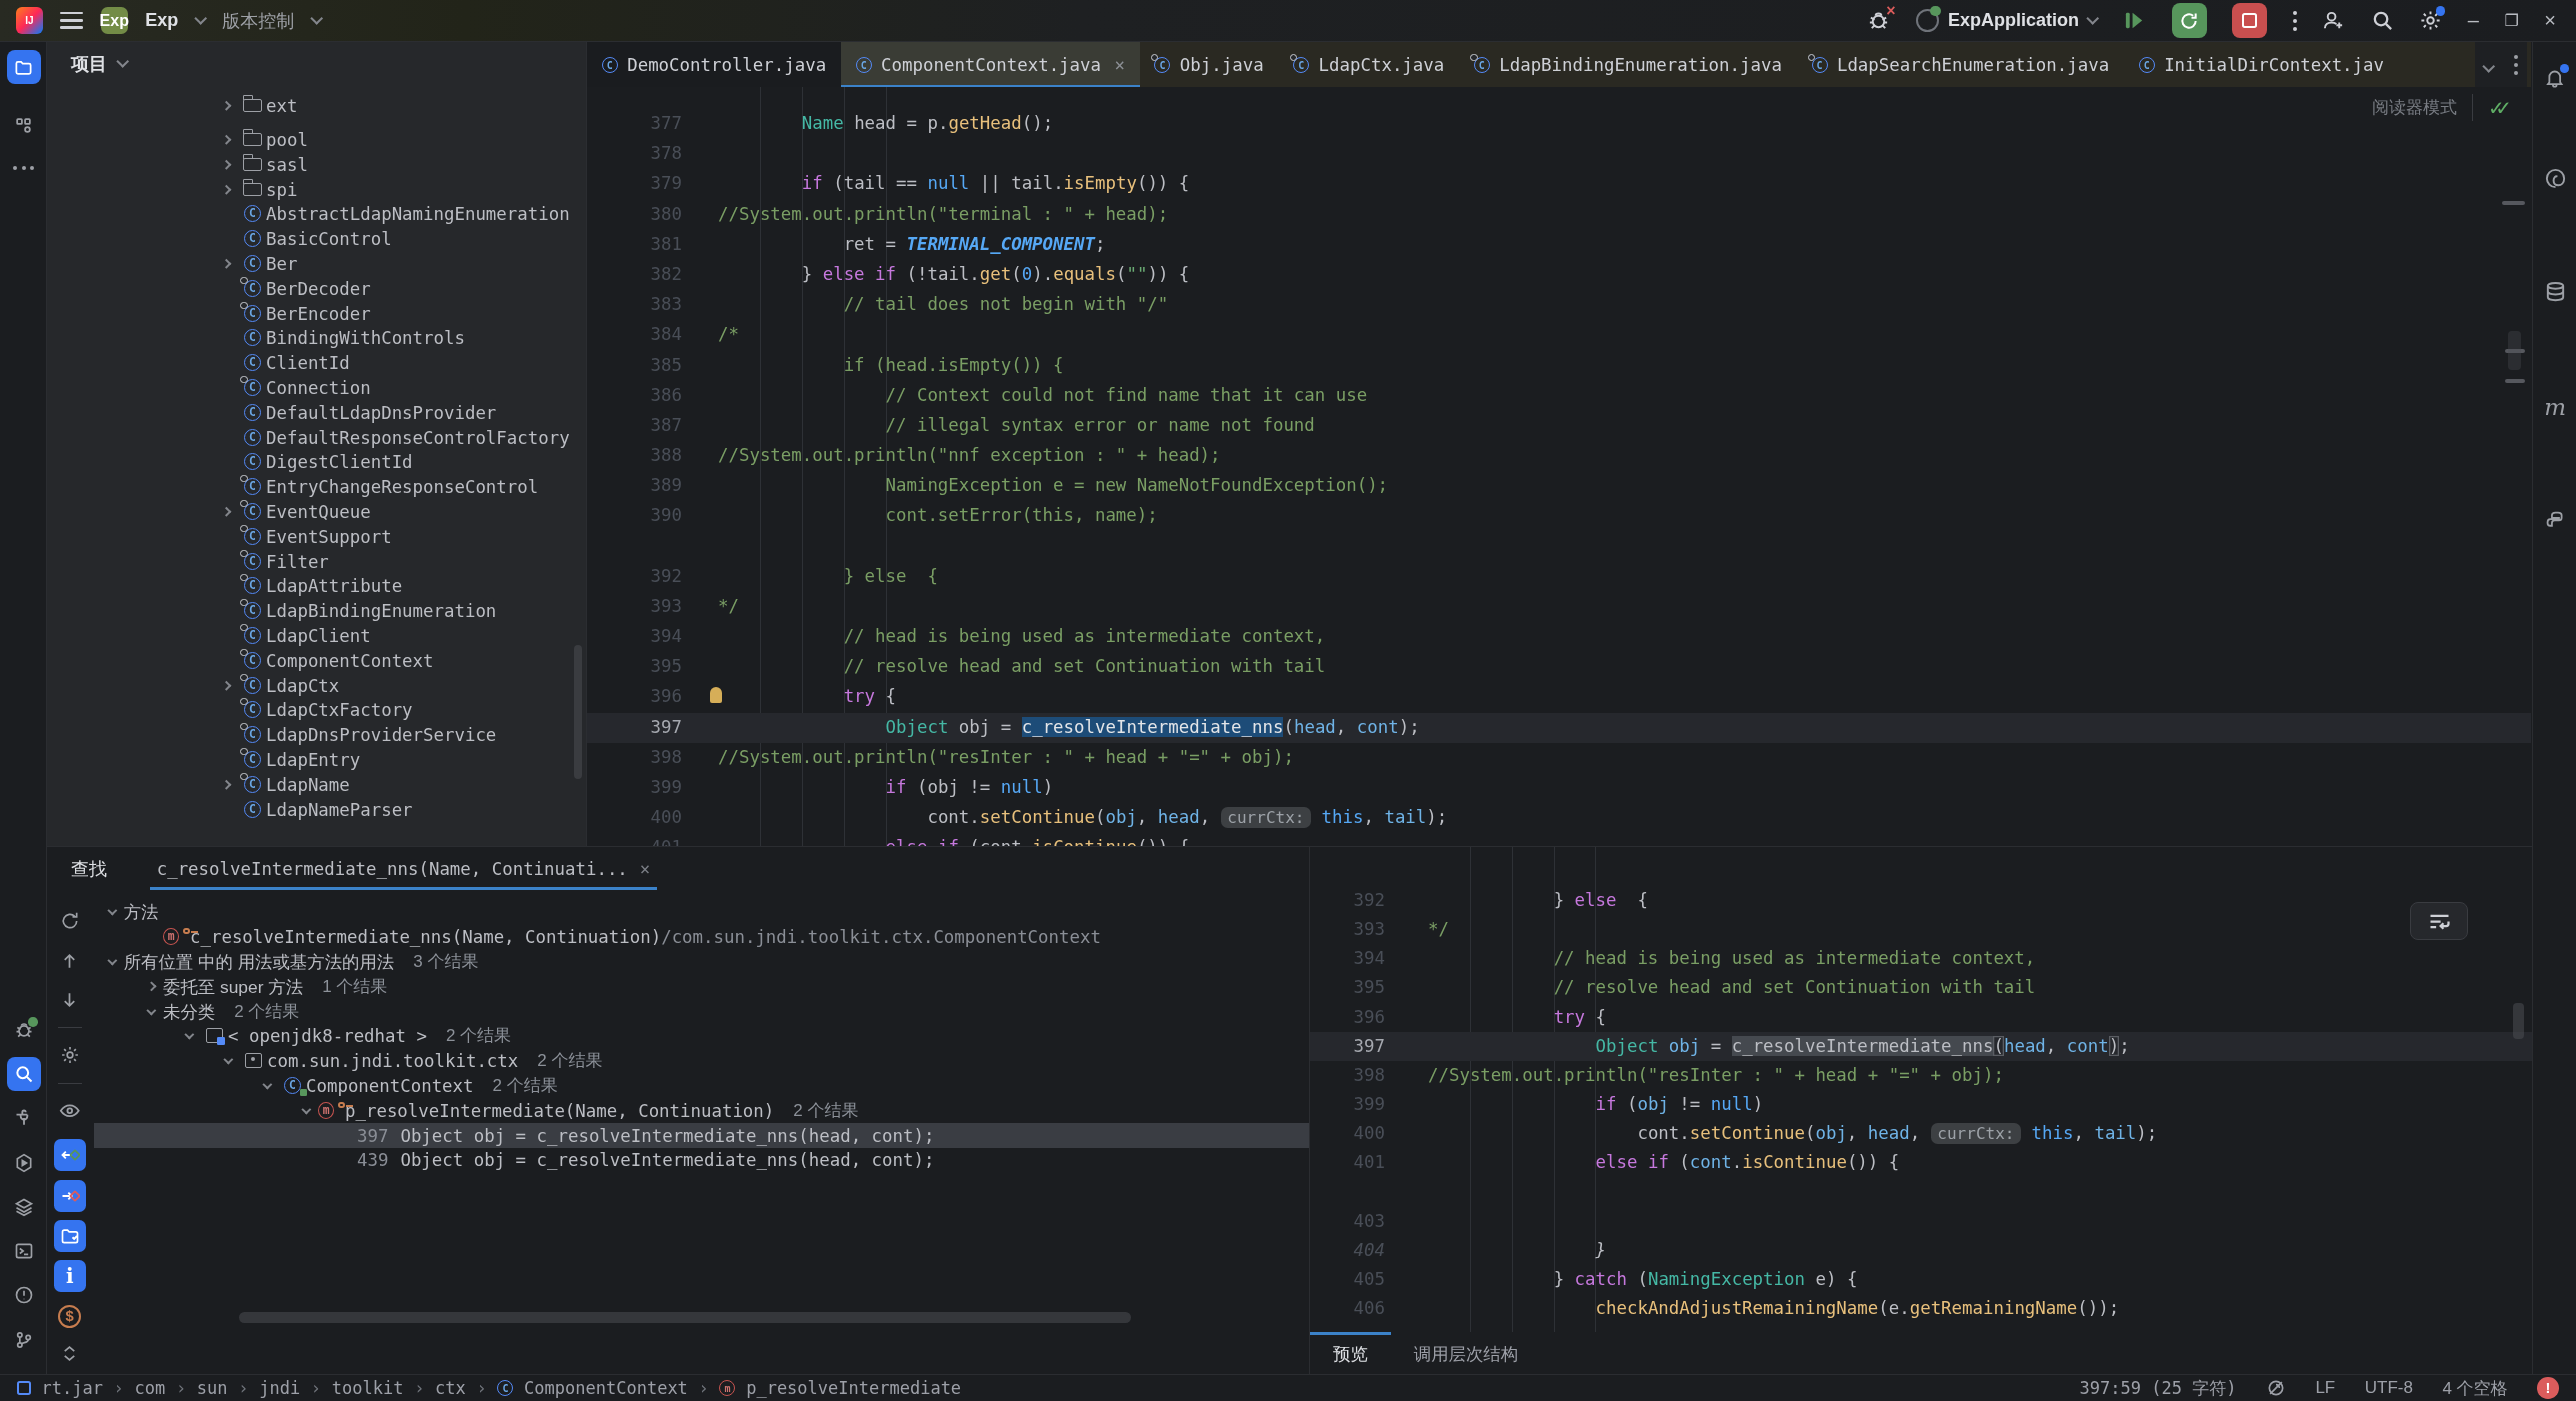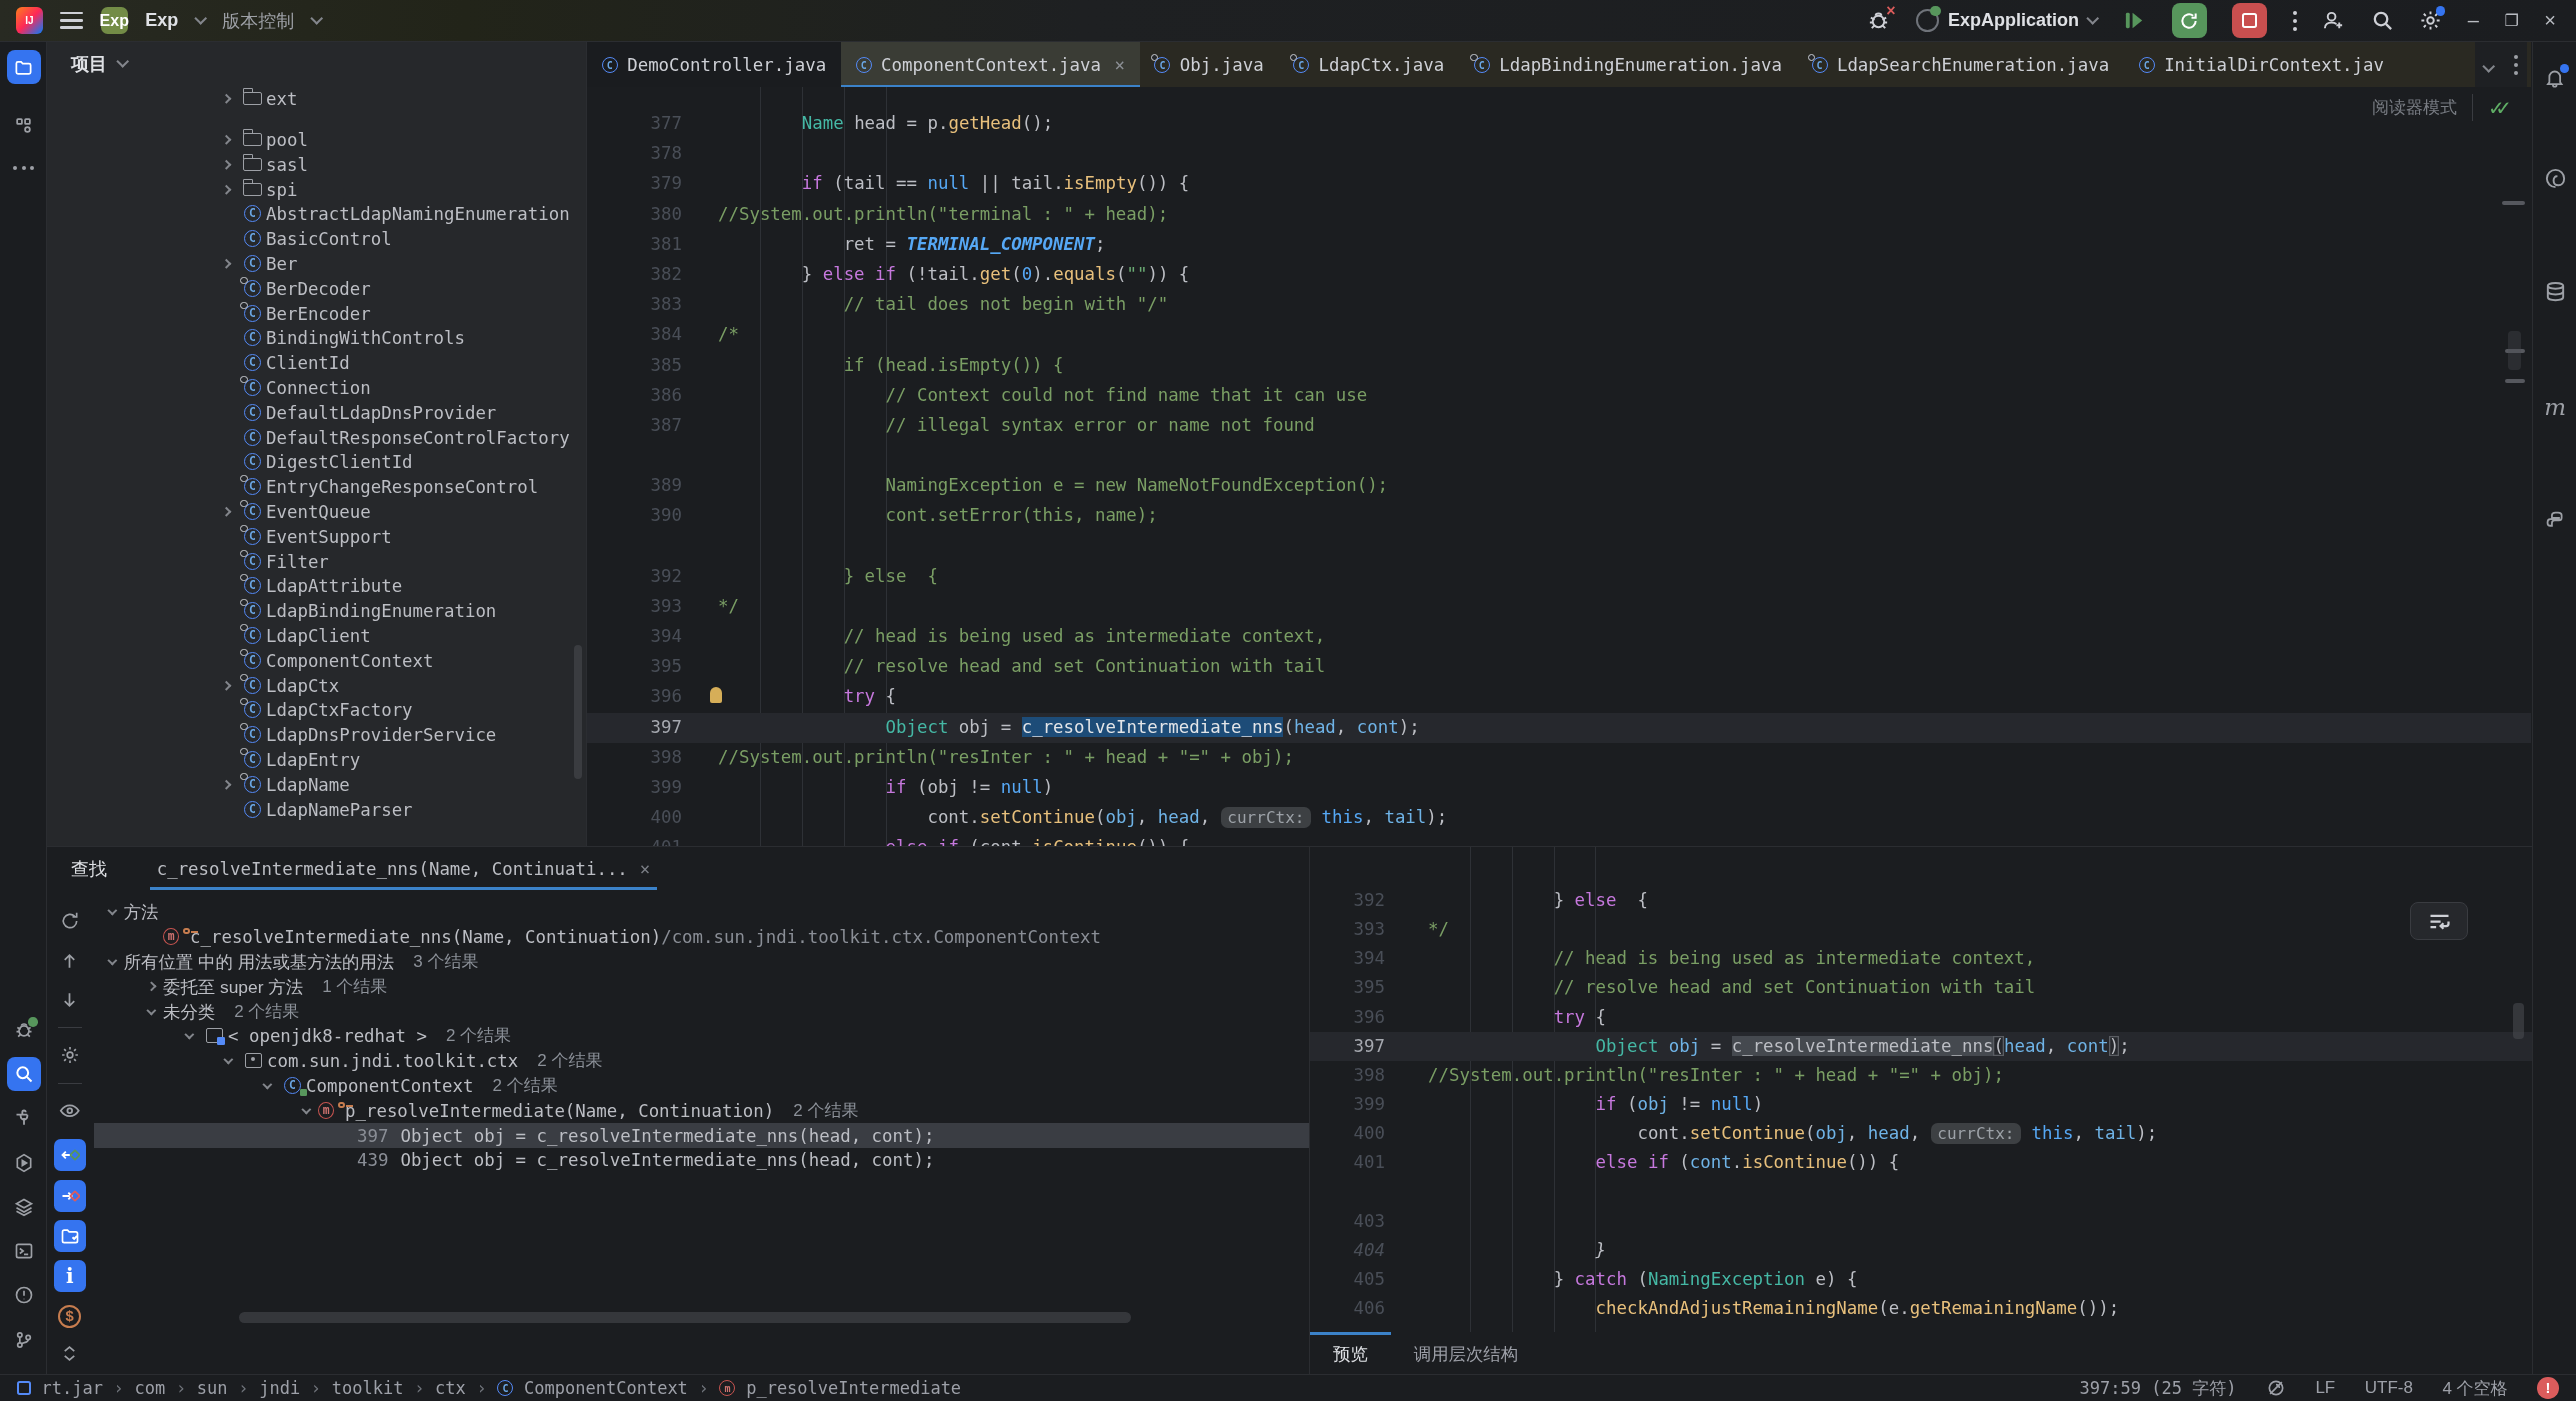--- a/index.html
+++ b/index.html
@@ -347,21 +347,21 @@
       </svg>
   </div>
 </div>
 
 <div id="projpanel">
   <div id="projhead">
     <span>项目</span>
     <span class="chev-d" style="border-color:#83868C"></span>
   </div>
   <div id="projtree" style="position:absolute;left:0;top:44px;right:0;bottom:0">
-      <div class="trow" style="top: 0;">
+      <div class="trow" style="top: 7px;">
         <span class="tchev">
           <i></i>
         </span>
         <span class="ticon">
           <span class="folder"></span>
         </span>
         <span class="tlabel">ext</span>
       </div>
       <div class="trow" style="top: 41px;">
         <span class="tchev">
@@ -661,20 +661,24 @@
       <div class="gut" style="width: 118px;">385</div>
       <div class="code" style="left: 131px;"><span class="tk-c">            if (head.isEmpty()) {</span></div>
     </div>
     <div class="crow" style="top: 294px; height: 30px;">
       <div class="gut" style="width: 118px;">386</div>
       <div class="code" style="left: 131px;"><span class="tk-c">                // Context could not find name that it can use</span></div>
     </div>
     <div class="crow" style="top: 324px; height: 30px;">
       <div class="gut" style="width: 118px;">387</div>
       <div class="code" style="left: 131px;"><span class="tk-c">                // illegal syntax error or name not found</span></div>
+    </div>
+    <div class="crow" style="top: 354px; height: 30px;">
+      <div class="gut" style="width: 118px;">388</div>
+      <div class="code" style="left: 131px;"><span class="tk-c">//System.out.println("nnf exception : " + head);</span></div>
     </div>
     <div class="crow" style="top: 384px; height: 30px;">
       <div class="gut" style="width: 118px;">389</div>
       <div class="code" style="left: 131px;"><span class="tk-c">                NamingException e = new NameNotFoundException();</span></div>
     </div>
     <div class="crow" style="top: 414px; height: 30px;">
       <div class="gut" style="width: 118px;">390</div>
       <div class="code" style="left: 131px;"><span class="tk-c">                cont.setError(this, name);</span></div>
     </div>
     <div class="crow" style="top: 475px; height: 30px;">

